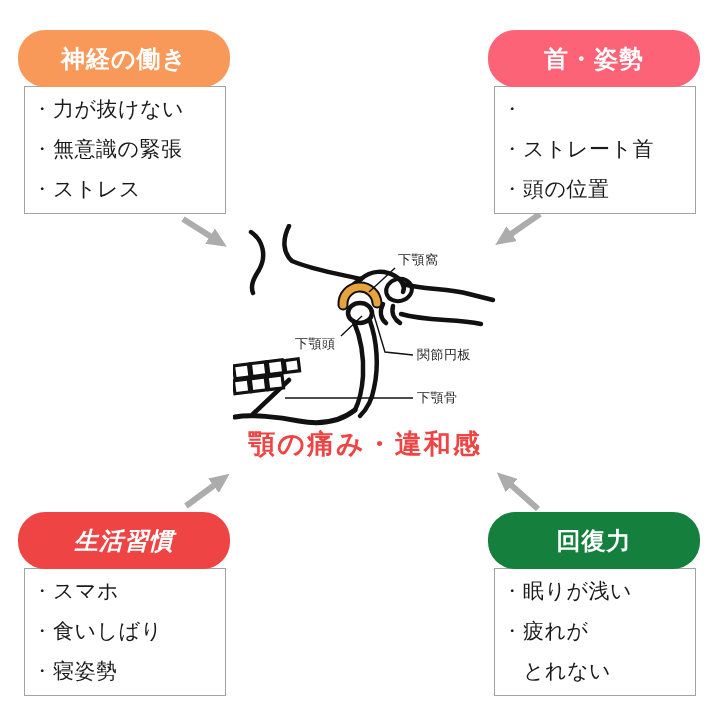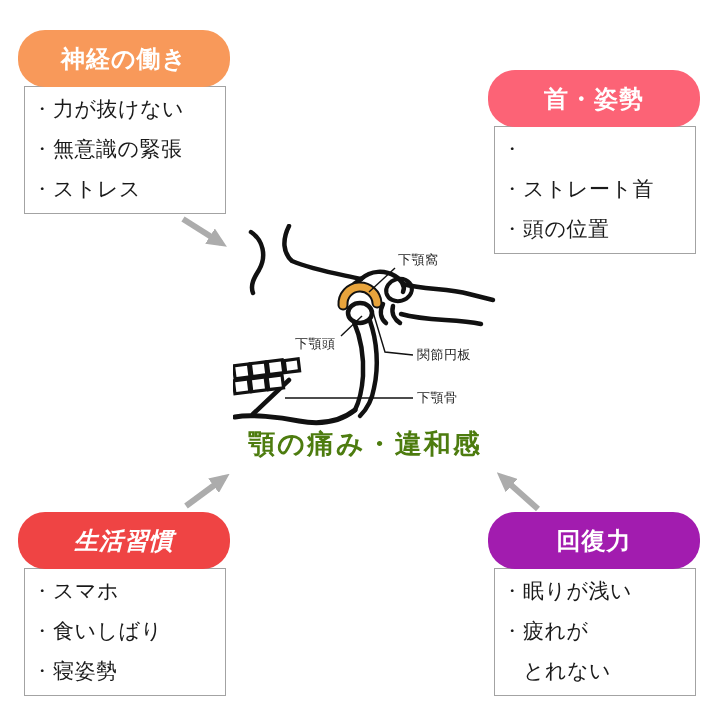--- a/index.html
+++ b/index.html
@@ -29,21 +29,21 @@
     display:flex;align-items:flex-start;
     font-size:21px;color:#1a1a1a;line-height:40px;
   }
   .bullet{flex:0 0 20px;font-size:18px;line-height:40px;}
   .item-text{white-space:pre-line;letter-spacing:0.5px;}
   #arrow-layer,#anatomy-svg{position:absolute;pointer-events:none;}
   #arrow-layer{left:0;top:0;}
   #anatomy-svg{left:233px;top:224px;}
   #caption{
     position:absolute;left:225px;top:426px;width:280px;
-    text-align:center;font-size:27px;font-weight:bold;color:#4d7c0f;
+    text-align:center;font-size:27px;font-weight:bold;color:#ef4444;
     letter-spacing:2px;
   }
   .bone{fill:none;stroke:#111111;stroke-width:4.5;stroke-linecap:round;stroke-linejoin:round;}
   .bone-thick{fill:none;stroke:#111111;stroke-width:5;stroke-linecap:round;stroke-linejoin:round;}
   .leader{fill:none;stroke:#111111;stroke-width:1.4;}
   .anat-label{font-size:13px;fill:#222222;letter-spacing:0.5px;}
   .tooth{fill:#ffffff;stroke:#111111;stroke-width:3.2;}
 </style>
 </head>
 <body>
@@ -59,21 +59,21 @@
         <span class="bullet">・</span>
         <span class="item-text">無意識の緊張</span>
       </div>
       <div class="list-item">
         <span class="bullet">・</span>
         <span class="item-text">ストレス</span>
       </div>
     </div>
   </div>
 <div class="quadrant tr">
-    <div class="pill" style="background: rgb(252, 99, 118); margin-top: 40px;">首・姿勢</div>
+    <div class="pill" style="background: rgb(252, 99, 118);">首・姿勢</div>
     <div class="list-box">
       <div class="list-item">
         <span class="bullet">・</span>
       </div>
       <div class="list-item">
         <span class="bullet">・</span>
         <span class="item-text">ストレート首</span>
       </div>
       <div class="list-item">
         <span class="bullet">・</span>
@@ -92,21 +92,21 @@
         <span class="bullet">・</span>
         <span class="item-text">食いしばり</span>
       </div>
       <div class="list-item">
         <span class="bullet">・</span>
         <span class="item-text">寝姿勢</span>
       </div>
     </div>
   </div>
 <div class="quadrant br">
-    <div class="pill" style="background: #a21caf;">回復力</div>
+    <div class="pill" style="background: #15803d;">回復力</div>
     <div class="list-box">
       <div class="list-item">
         <span class="bullet">・</span>
         <span class="item-text">眠りが浅い</span>
       </div>
       <div class="list-item">
         <span class="bullet">・</span>
         <span class="item-text">疲れが
 とれない</span>
       </div>

